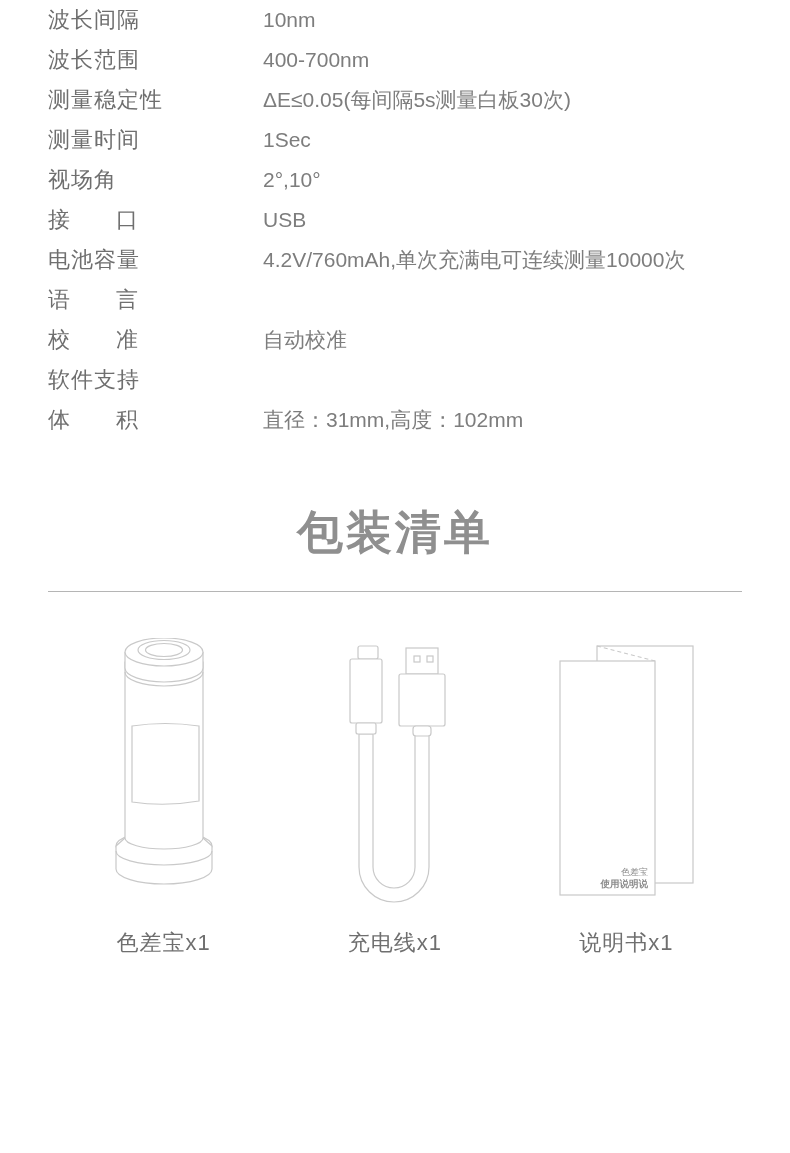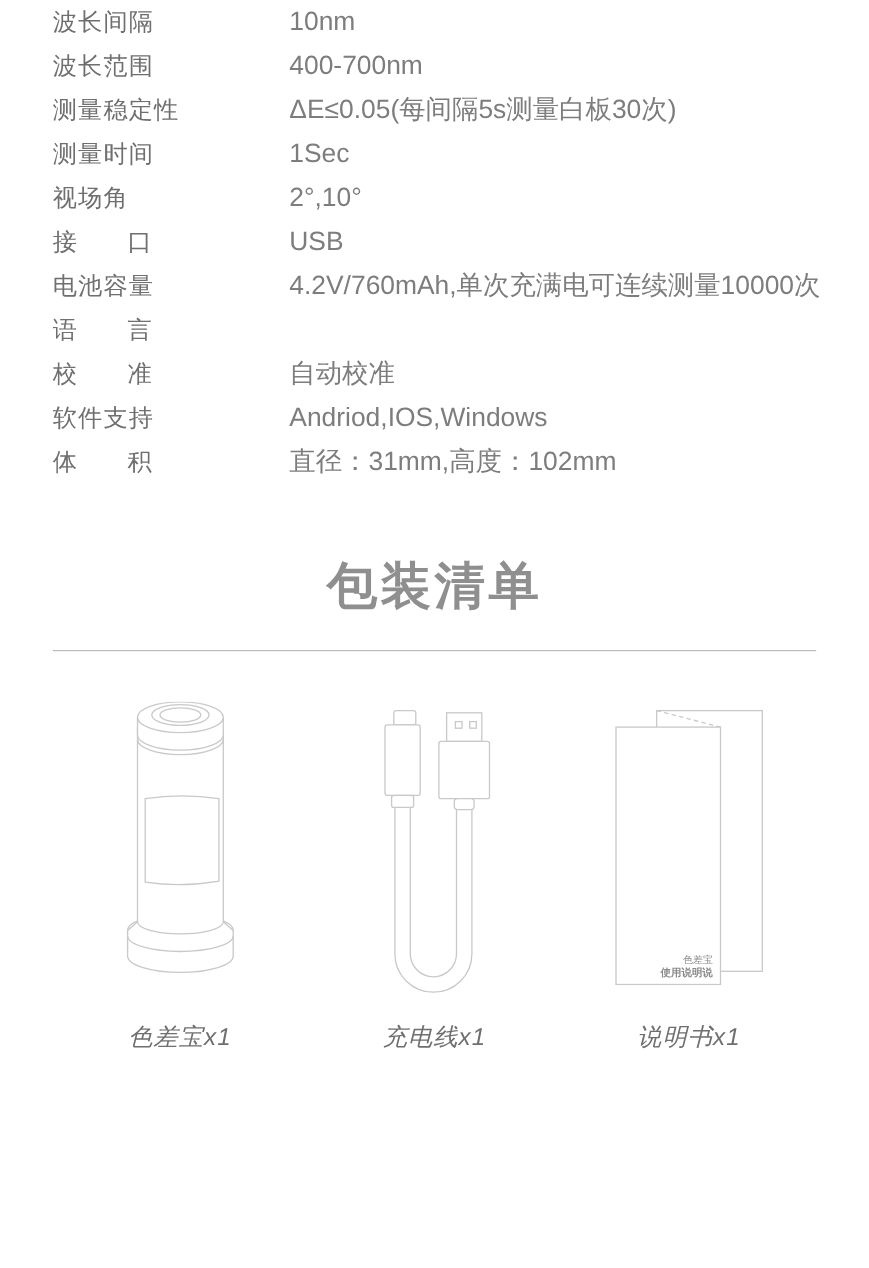--- a/index.html
+++ b/index.html
@@ -25,21 +25,21 @@
   }
   .spec-label.spread {
     flex: 0 0 90px;
     width: 90px;
     margin-right: 125px;
     text-align: justify;
     text-align-last: justify;
     letter-spacing: 0;
   }
   .spec-value, .spec-value-line {
-    font-size: 24px;
+    font-size: 21px;
     line-height: 40px;
     color: #7d7d7d;
     white-space: nowrap;
   }
   
   .packing-heading {
     margin-top: 66px;
     height: 52px;
     line-height: 52px;
     text-align: center;
@@ -60,21 +60,20 @@
   }
   .packing-item {
     flex: 1 1 0;
     display: flex;
     justify-content: center;
     align-items: flex-start;
   }
   .packing-labels {
     display: flex;
     margin: 27px 48px 0 48px;
-    font-style: italic;
   }
   .packing-label-cell {
     flex: 1 1 0;
     text-align: center;
     font-size: 22px;
     line-height: 24px;
     color: #6f6f6f;
     letter-spacing: 1px;
   }
   svg { display: block; }
@@ -128,21 +127,20 @@
     <span class="spec-label spread">语言</span>
   </div>
 
   <div class="spec-row">
     <span class="spec-label spread">校准</span>
     <span class="spec-value">自动校准</span>
   </div>
 
   <div class="spec-row">
     <span class="spec-label">软件支持</span>
-    <span class="spec-value">Andriod,IOS,Windows</span>
   </div>
 
 
   <div class="spec-row">
     <span class="spec-label spread">体积</span>
     <span class="spec-value">直径：31mm,高度：102mm</span>
   </div>
 
 </div>
 

